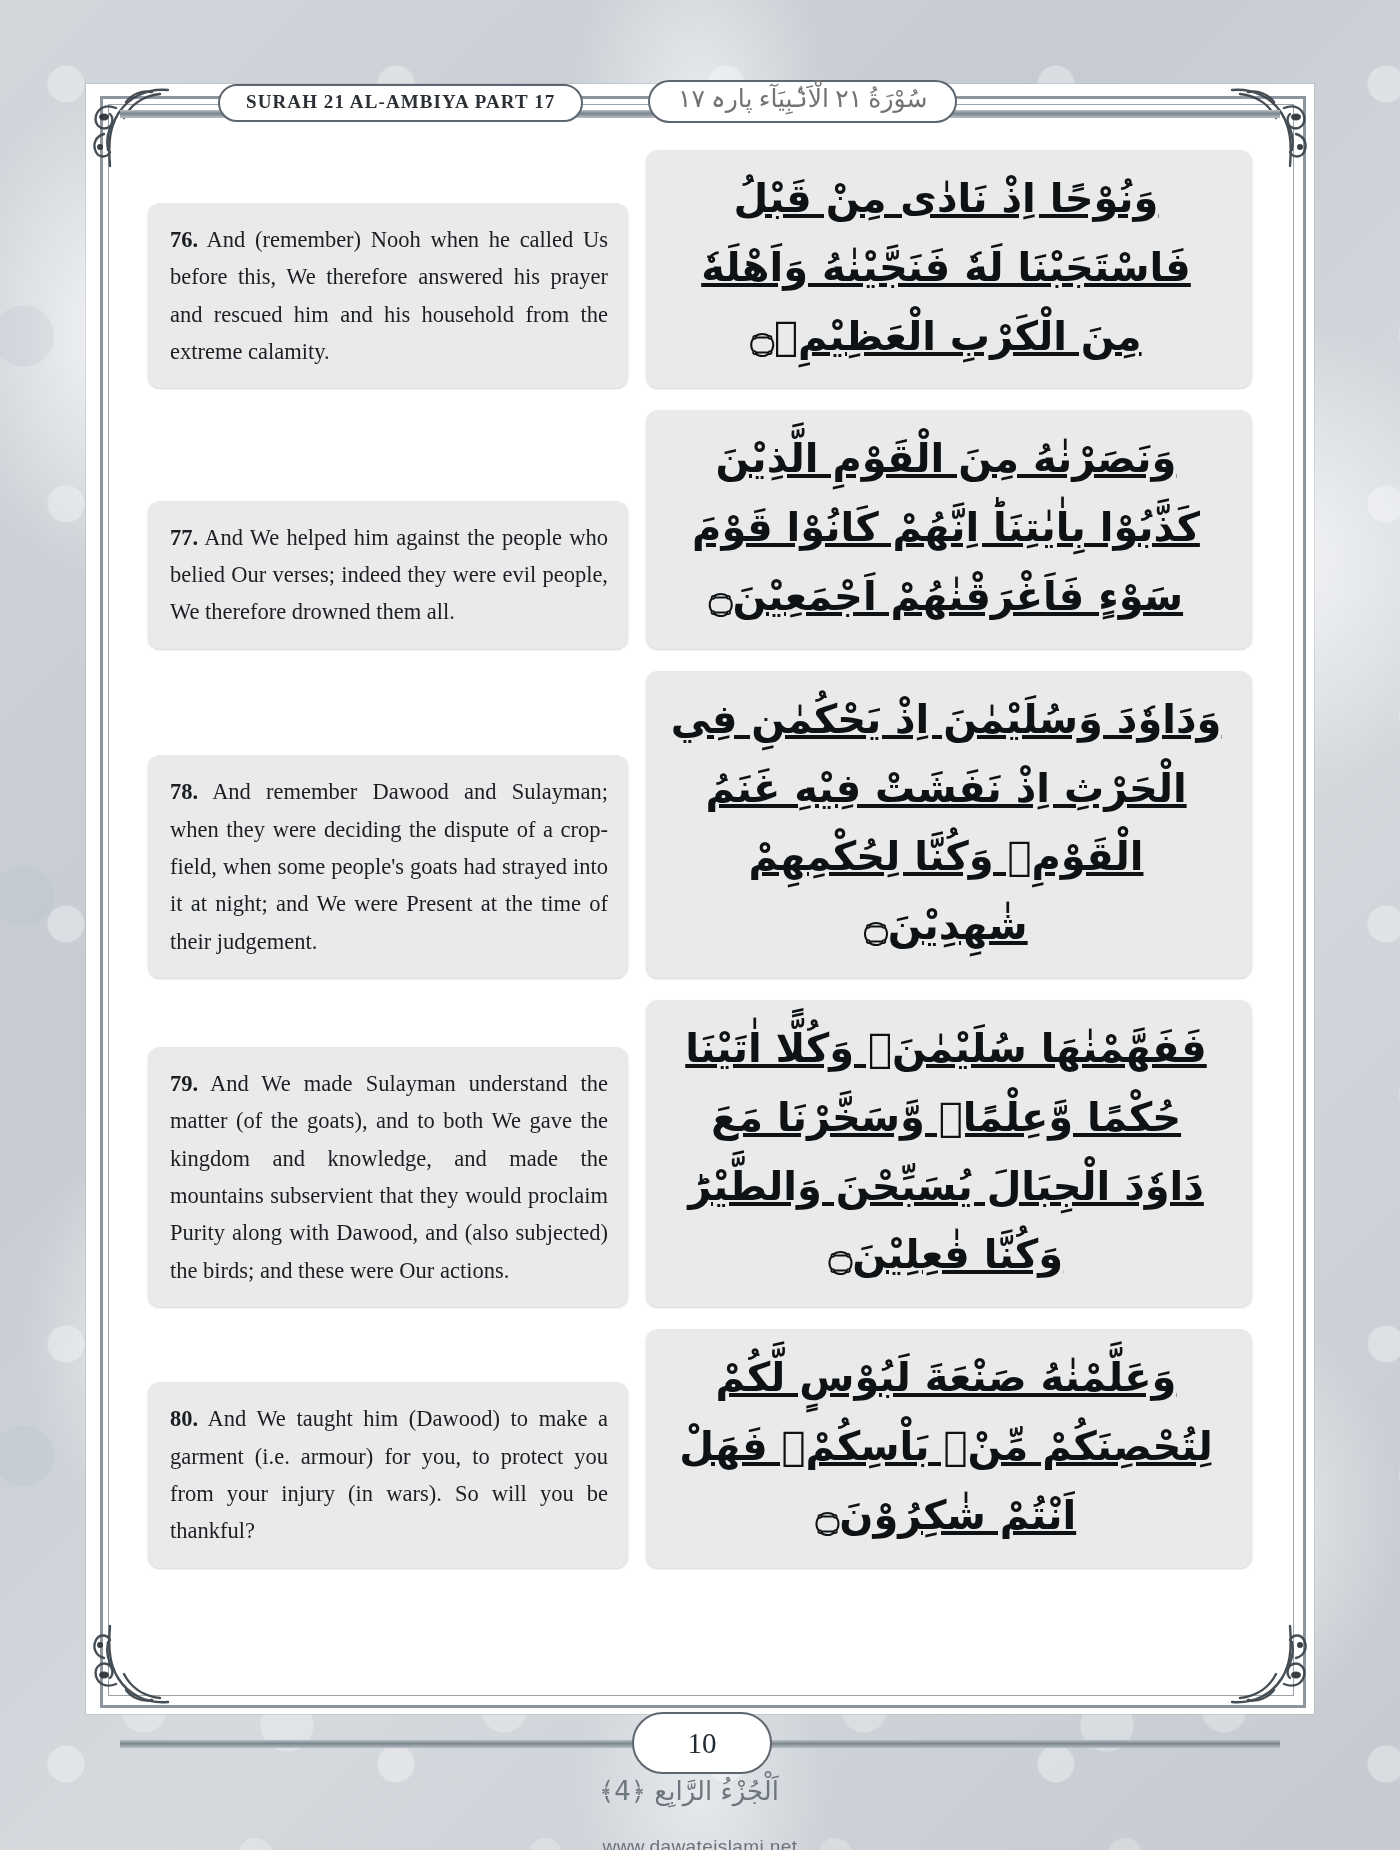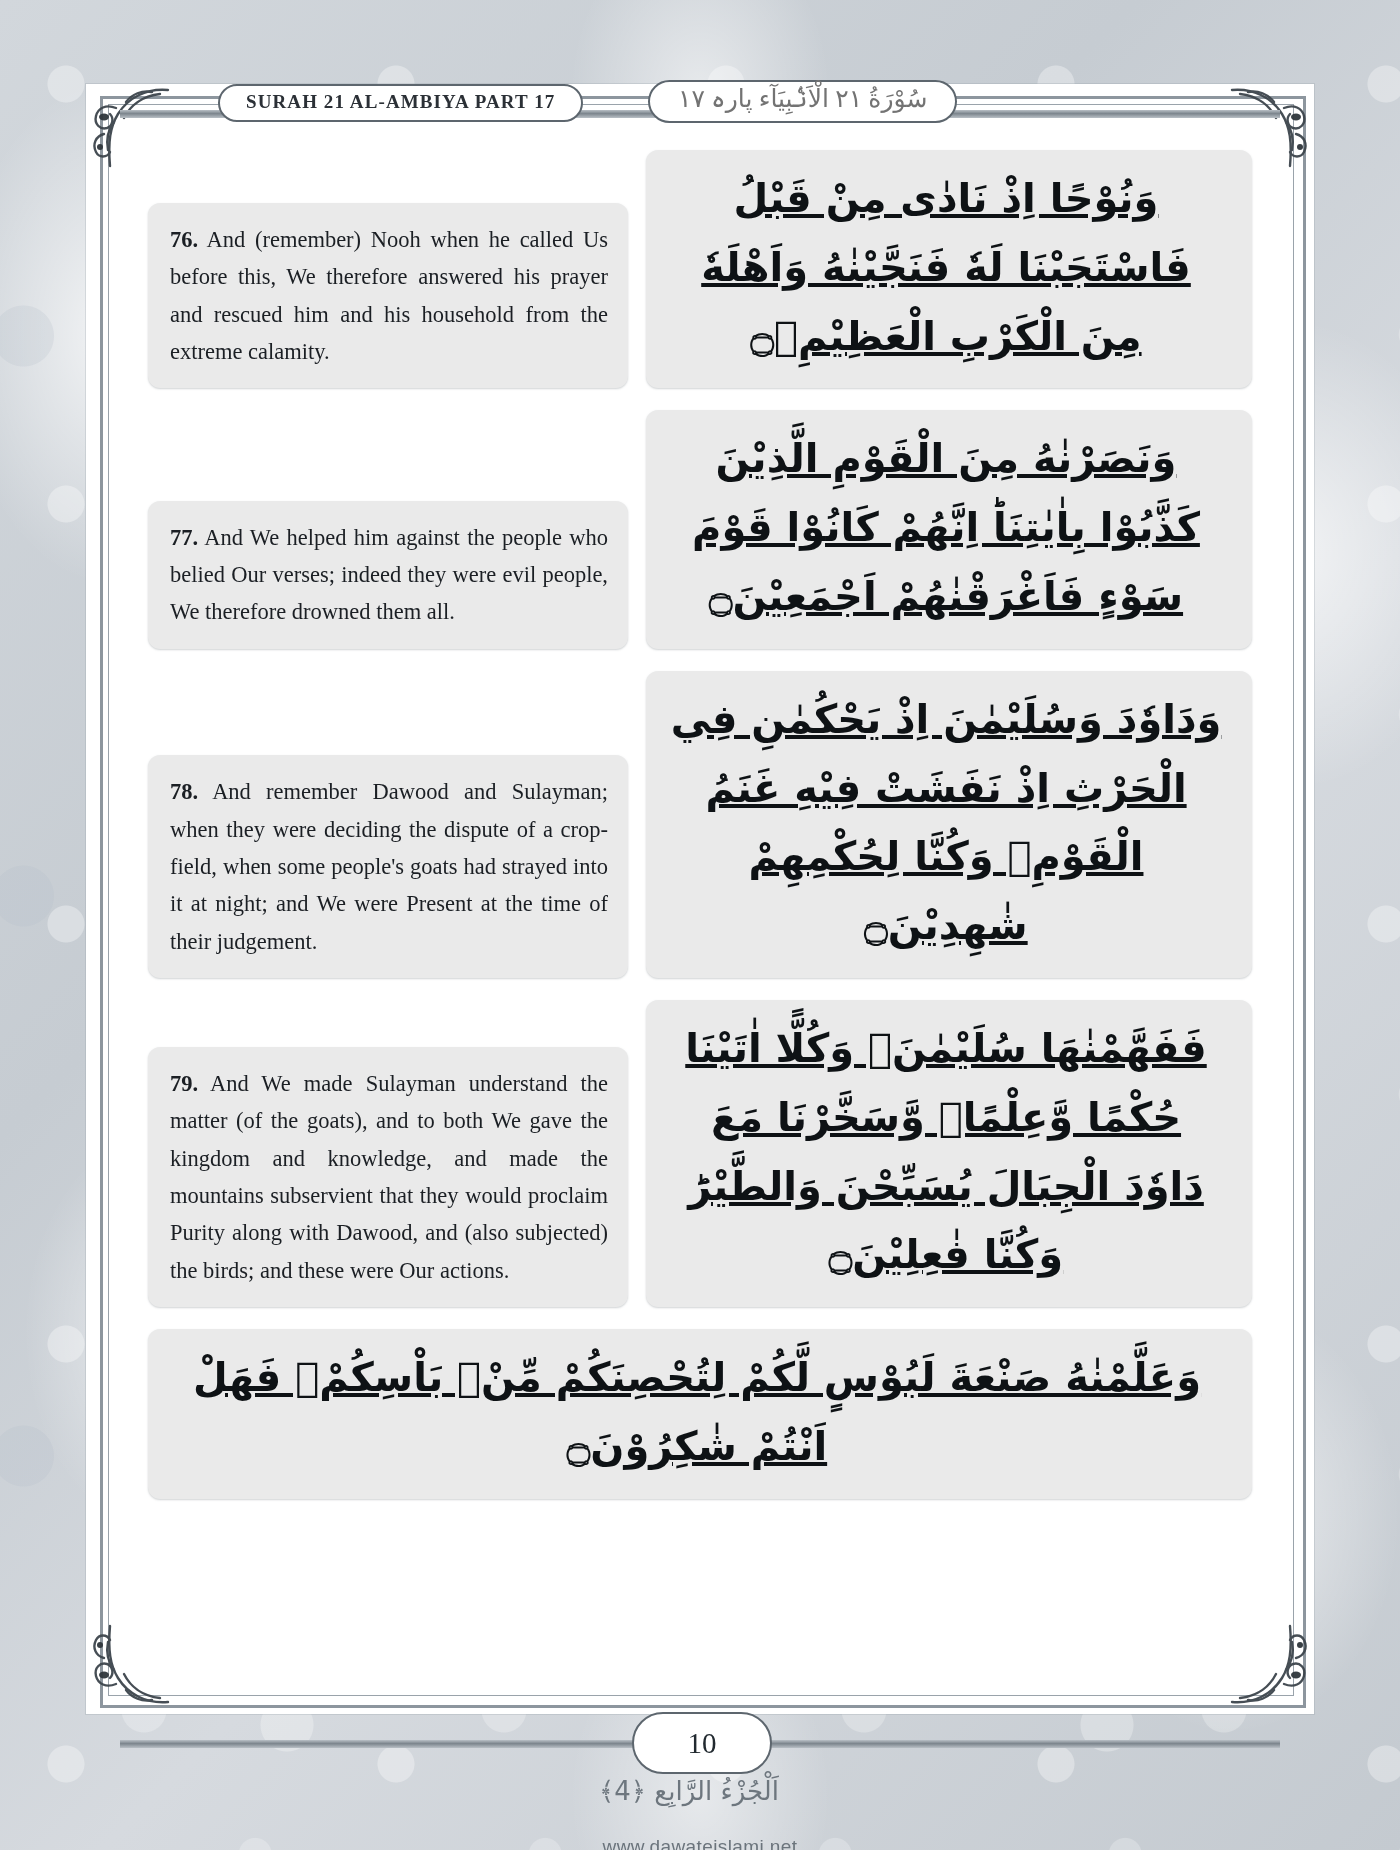--- a/index.html
+++ b/index.html
@@ -331,20 +331,24 @@
     <div class="panel panel-en">
       <span class="vnum">79.</span>
       <span>And We made Sulayman understand the matter (of the goats), and to both We gave the kingdom and knowledge, and made the mountains subservient that they would proclaim Purity along with Dawood, and (also subjected) the birds; and these were Our actions.</span>
     </div>
     <div class="panel panel-ar">
       <div class="ar-text">فَفَهَّمْنٰهَا سُلَيْمٰنَۚ وَكُلًّا اٰتَيْنَا حُكْمًا وَّعِلْمًاؗ وَّسَخَّرْنَا مَعَ دَاوٗدَ الْجِبَالَ يُسَبِّحْنَ وَالطَّيْرَؕ وَكُنَّا فٰعِلِيْنَ۝</div>
     </div>
   </div>
 
   <div class="verse-row">
+    <div class="panel panel-en">
+      <span class="vnum">80.</span>
+      <span>And We taught him (Dawood) to make a garment (i.e. armour) for you, to protect you from your injury (in wars). So will you be thankful?</span>
+    </div>
     <div class="panel panel-ar">
       <div class="ar-text">وَعَلَّمْنٰهُ صَنْعَةَ لَبُوْسٍ لَّكُمْ لِتُحْصِنَكُمْ مِّنْۢ بَاْسِكُمْۚ فَهَلْ اَنْتُمْ شٰكِرُوْنَ۝</div>
     </div>
   </div>
 
 </div>
 
 <div class="footer-rule"></div>
 <div class="page-pill">10</div>
 <div class="juz-line">اَلْجُزْءُ الرَّابِع ﴿4﴾</div>

